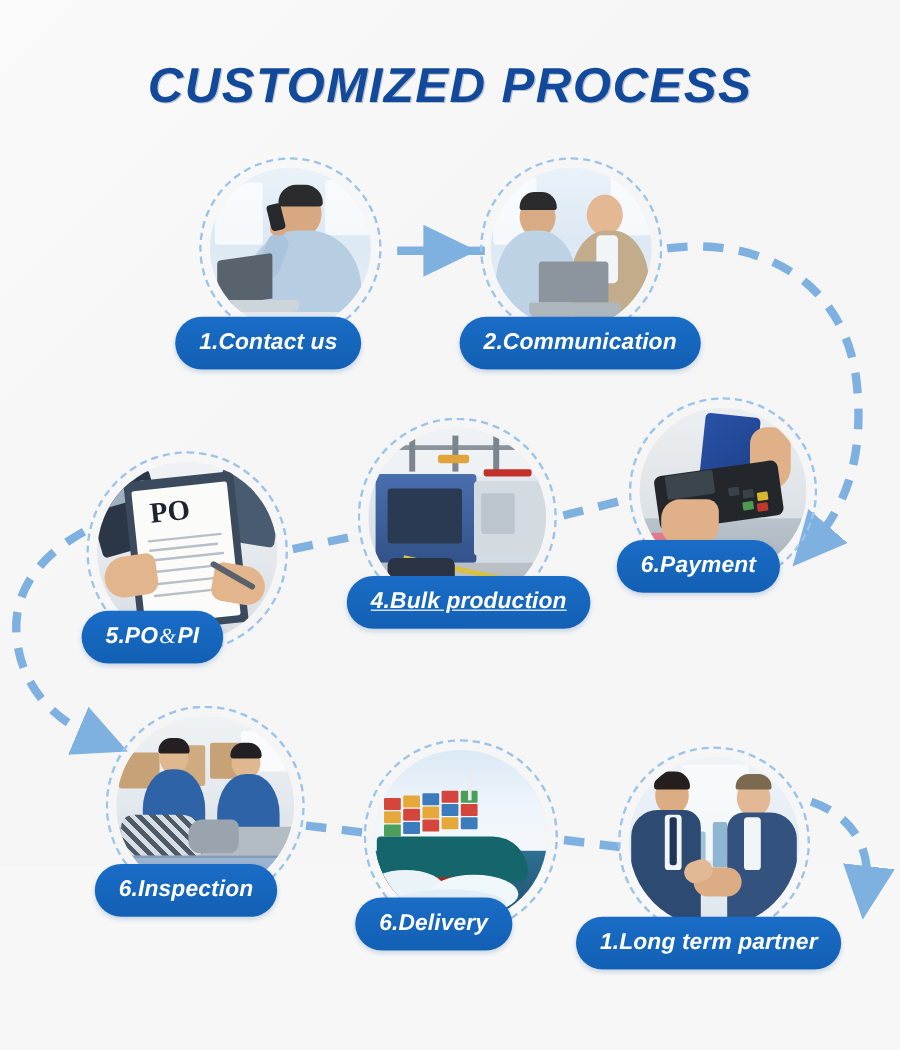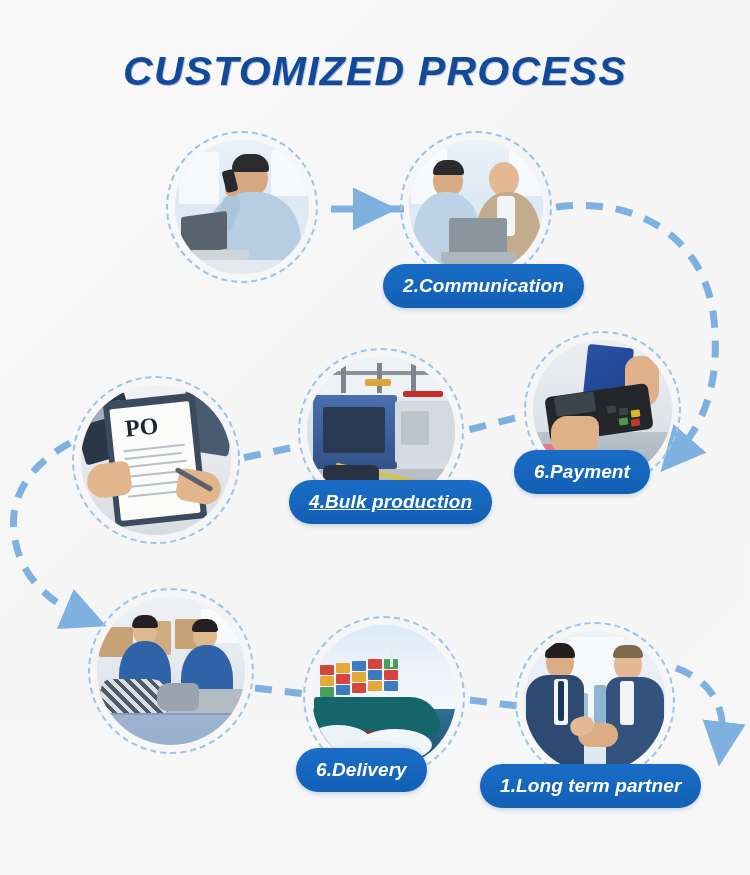--- a/index.html
+++ b/index.html
@@ -191,20 +191,21 @@
         <div class="shape" style="left:44px; top:54px; width:18px; height:38px; background:#a9c4db; border-radius:9px; transform:rotate(20deg);"></div>
         <div class="shape" style="left:50px; top:40px; width:14px; height:16px; background:#d8a882; border-radius:5px;"></div>
         <div class="phone" style="left:49px; top:30px; width:12px; height:22px; background:#25282c;"></div>
 
         <div class="laptop-screen" style="left:6px;  top:74px; width:46px; height:38px; background:#59636d; transform:skewY(-8deg);"></div>
         <div class="laptop-base" style="left:2px;  top:110px; width:72px; height:10px; background:#cdd4da;"></div>
         <div class="shape" style="left:0px; top:120px; width:134px; height:14px; background:#e3e9ef;"></div>
       </div>
     </div>
   </div>
+  <div class="pill" style="left:146px; top:264px;">1.Contact us</div>
 
   <div class="node" style="left:400px; top:131px; width:152px; height:152px;">
     <div class="ring"></div>
     <div class="photo">
       <div class="scene office">
         <div class="blur-window" style="left:2px;  top:8px;  width:36px; height:56px;"></div>
         <div class="blur-window" style="left:100px;top:6px;  width:36px; height:50px;"></div>
 
         <div class="head" style="left:24px; top:24px; width:30px; height:34px; background:#d9ab84;"></div>
         <div class="shape" style="left:24px; top:20px; width:31px; height:15px; background:#2b2a2c; border-radius:16px 16px 3px 3px;"></div>
@@ -294,20 +295,21 @@
         <div class="paper-line" style="left:46px; top:98px;  width:60px; transform:rotate(-6deg);"></div>
         <div class="paper-line" style="left:47px; top:108px; width:52px; transform:rotate(-6deg);"></div>
 
         <div class="shape" style="left:6px;  top:78px; width:44px; height:34px; background:#e2b58c; border-radius:18px 8px 10px 16px; transform:rotate(-8deg);"></div>
         <div class="shape" style="left:96px; top:86px; width:44px; height:32px; background:#e2b58c; border-radius:8px 18px 16px 10px; transform:rotate(10deg);"></div>
 
         <div class="shape" style="left:92px; top:92px; width:42px; height:5px; background:#59626b; border-radius:3px; transform:rotate(30deg);"></div>
       </div>
     </div>
   </div>
+  <div class="pill" style="left:68px; top:509px;"><span>5.PO</span><span class="amp">&amp;</span><span>PI</span></div>
 
   <div class="node" style="left:88px; top:588px; width:166px; height:166px;">
     <div class="ring"></div>
     <div class="photo">
       <div class="scene" style="background:linear-gradient(180deg,#eef2f5 0%,#e2e8ed 50%,#d2d9df 100%);">
 
         <div class="shape" style="left:2px;  top:30px; width:34px; height:30px; background:#c7a276; border-radius:2px;"></div>
         <div class="shape" style="left:40px; top:24px; width:34px; height:34px; background:#d0ab80; border-radius:2px;"></div>
         <div class="shape" style="left:78px; top:22px; width:30px; height:30px; background:#c7a276; border-radius:2px;"></div>
         <div class="blur-window" style="left:104px; top:12px; width:40px; height:34px;"></div>
@@ -320,20 +322,21 @@
         <div class="shape" style="left:95px; top:22px; width:26px; height:13px; background:#231f22; border-radius:13px 13px 3px 3px;"></div>
         <div class="torso" style="left:84px; top:48px; width:52px; height:56px; background:#2f63a8;"></div>
 
         <div class="shape" style="left:0; top:92px; width:148px; height:26px; background:#b4bcc3;"></div>
         <div class="shape" style="left:4px;  top:82px; width:70px; height:34px; background:repeating-linear-gradient(45deg,#4d5a68 0 4px,#d7dde3 4px 8px); border-radius:10px 20px 8px 8px;"></div>
         <div class="shape" style="left:60px; top:86px; width:42px; height:28px; background:#9aa4ae; border-radius:12px 6px 8px 10px;"></div>
         <div class="shape" style="left:0; top:116px; width:148px; height:36px; background:#2f63a8; opacity:.35;"></div>
       </div>
     </div>
   </div>
+  <div class="pill" style="left:79px; top:720px;">6.Inspection</div>
 
   <div class="node" style="left:303px; top:616px; width:162px; height:162px;">
     <div class="ring"></div>
     <div class="photo">
       <div class="scene">
         <div class="sky" style="height:58%;"></div>
         <div class="sea" style="left:0; top:58%; width:100%; height:42%;"></div>
 
         <div class="container-box" style="left:8px;  top:40px; width:14px; height:10px; background:#d4453c;"></div>
         <div class="container-box" style="left:24px; top:38px; width:14px; height:10px; background:#e5a93a;"></div>

